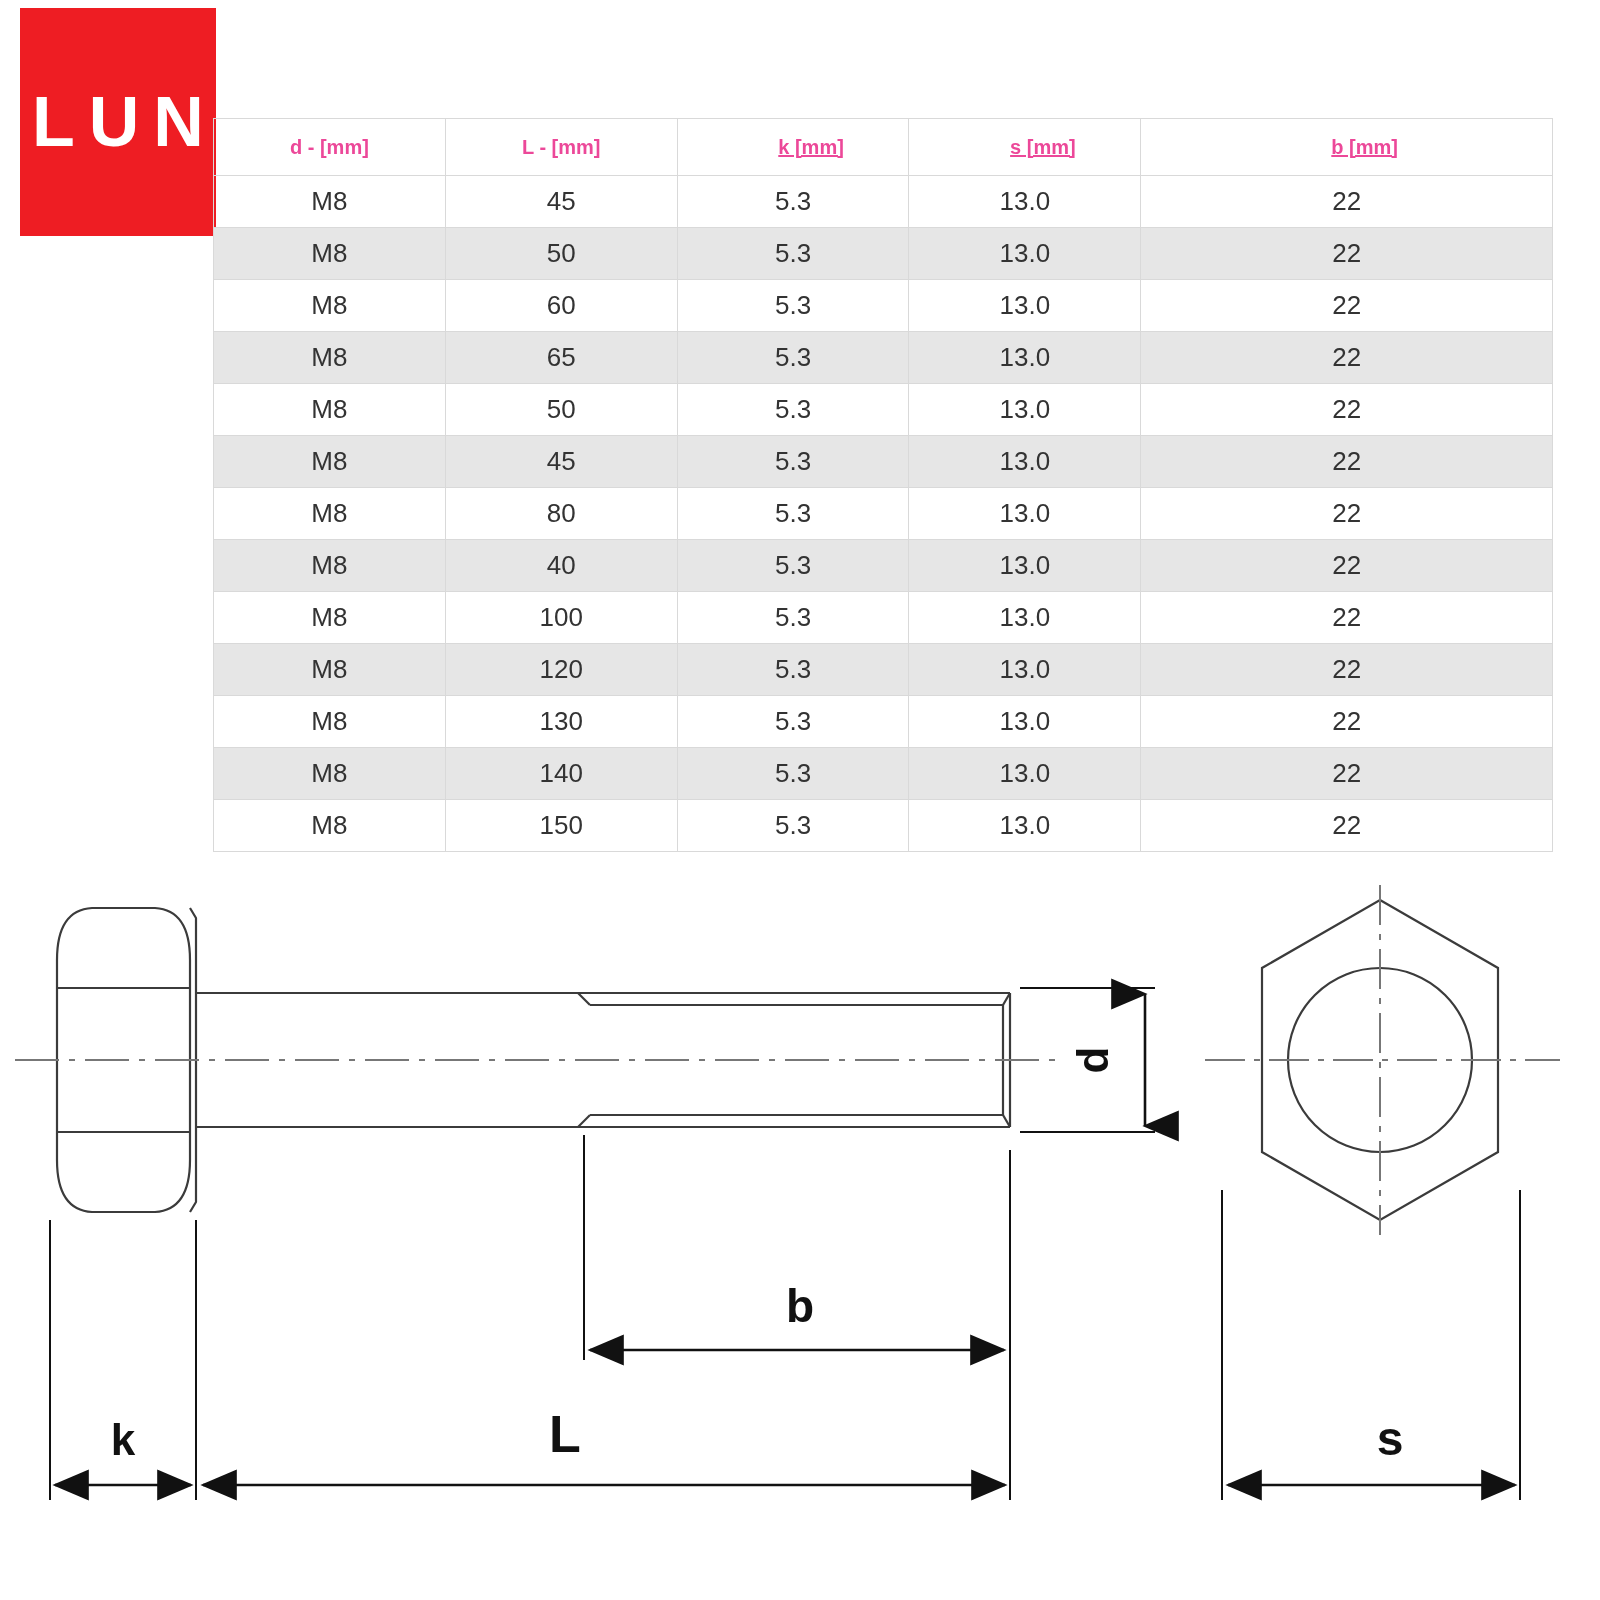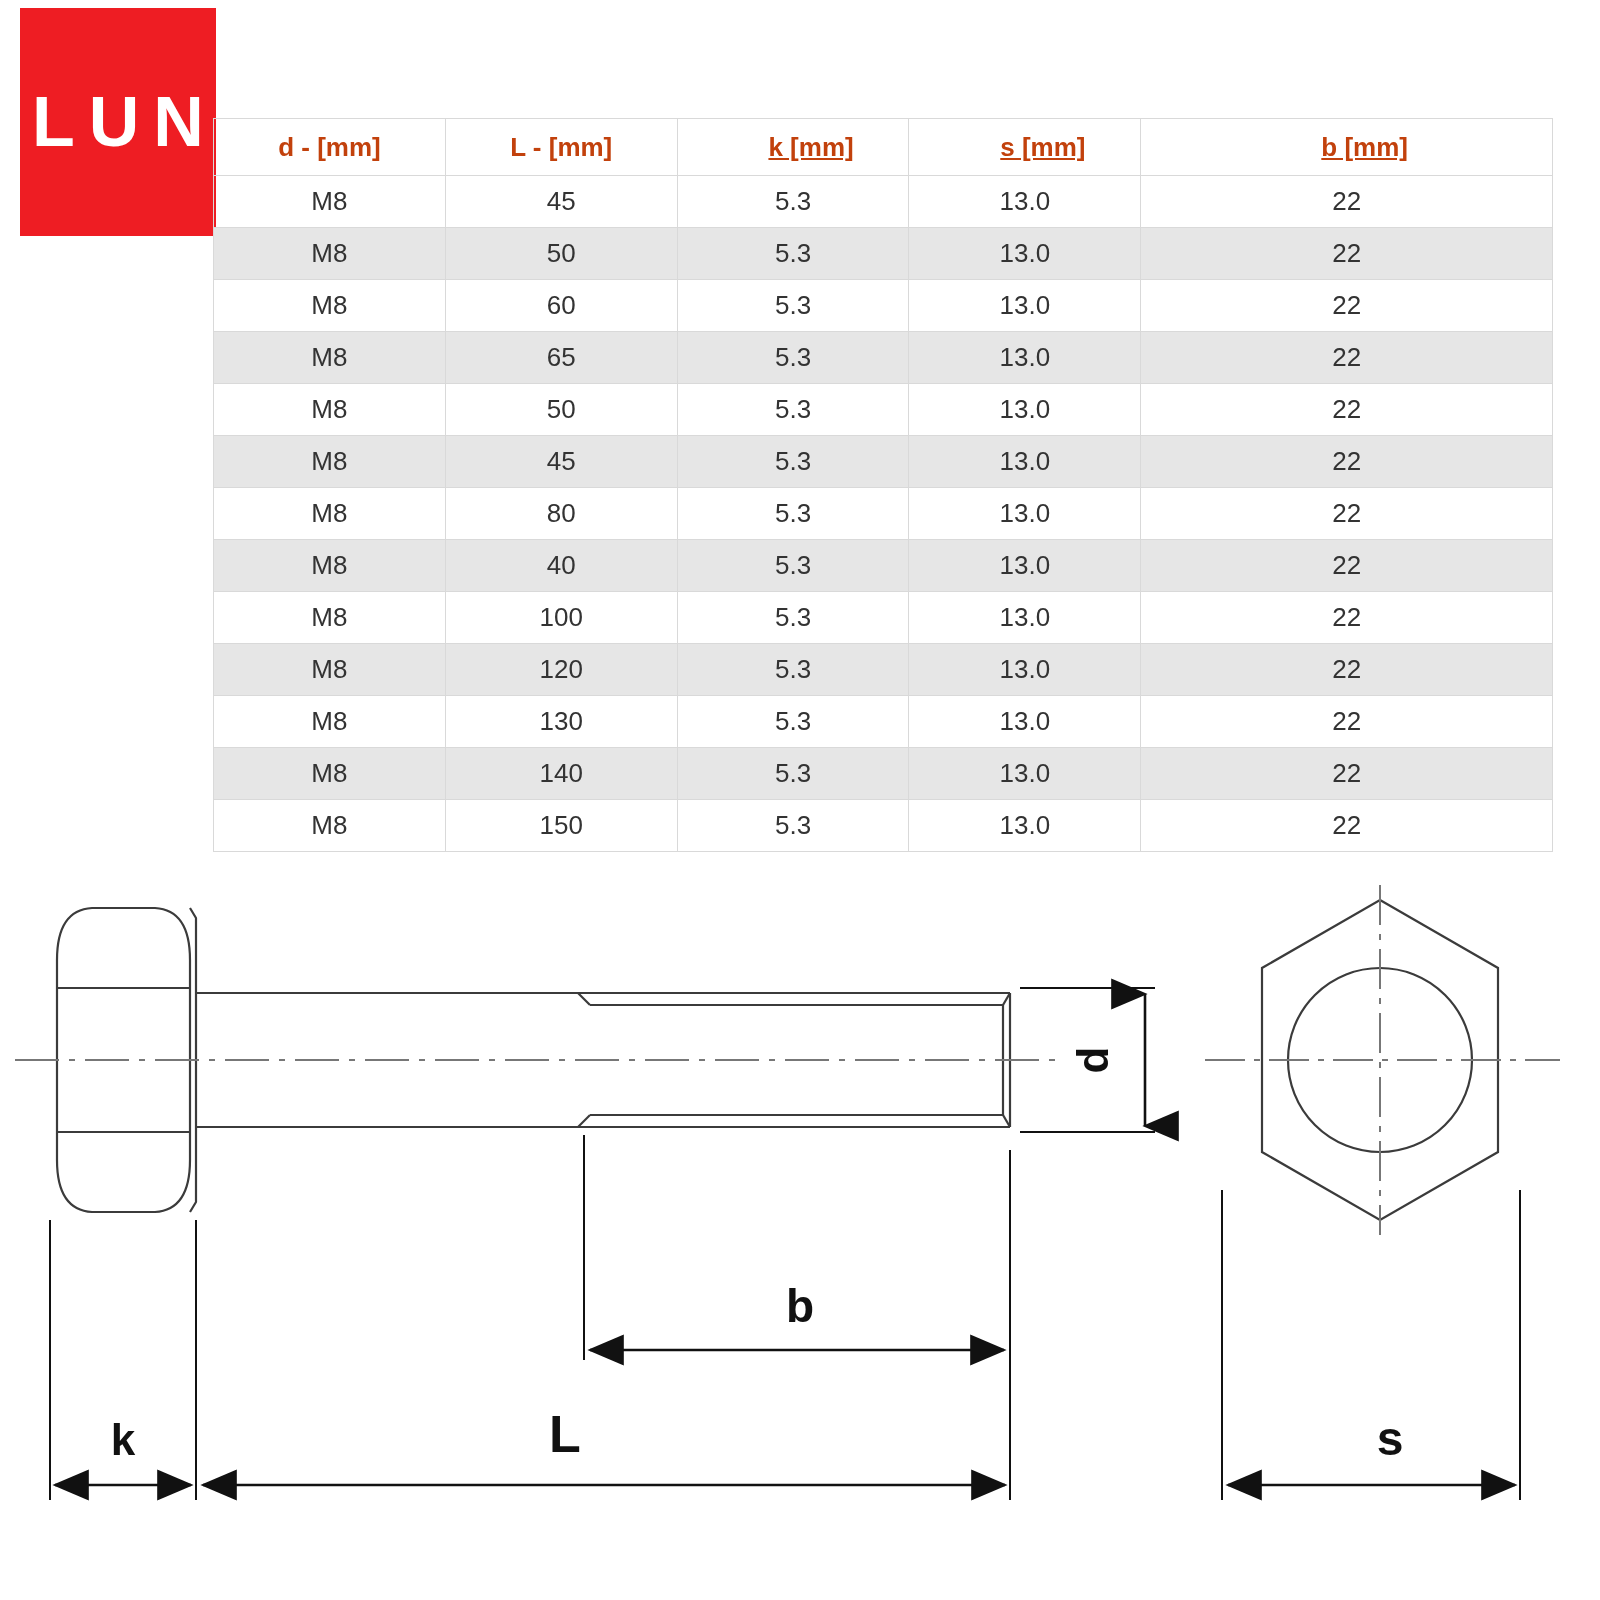--- a/index.html
+++ b/index.html
@@ -51,22 +51,22 @@
   }
   #spec-table th, #spec-table td {
     border: 1px solid #d9d9d9;
     text-align: center;
     height: 51px;
     padding: 0;
     font-weight: normal;
   }
   #spec-table th {
     font-weight: bold;
-    font-size: 26px;
-    color: #c2410c;
+    font-size: 20px;
+    color: #ec4899;
     height: 56px;
   }
   #spec-table th span.ul {
     text-decoration: underline;
     margin-left: 36px;
   }
   #spec-table tbody tr:nth-child(even) td {
     background: #e6e6e6;
   }
   #spec-table col.c0 { width: 232px; }

